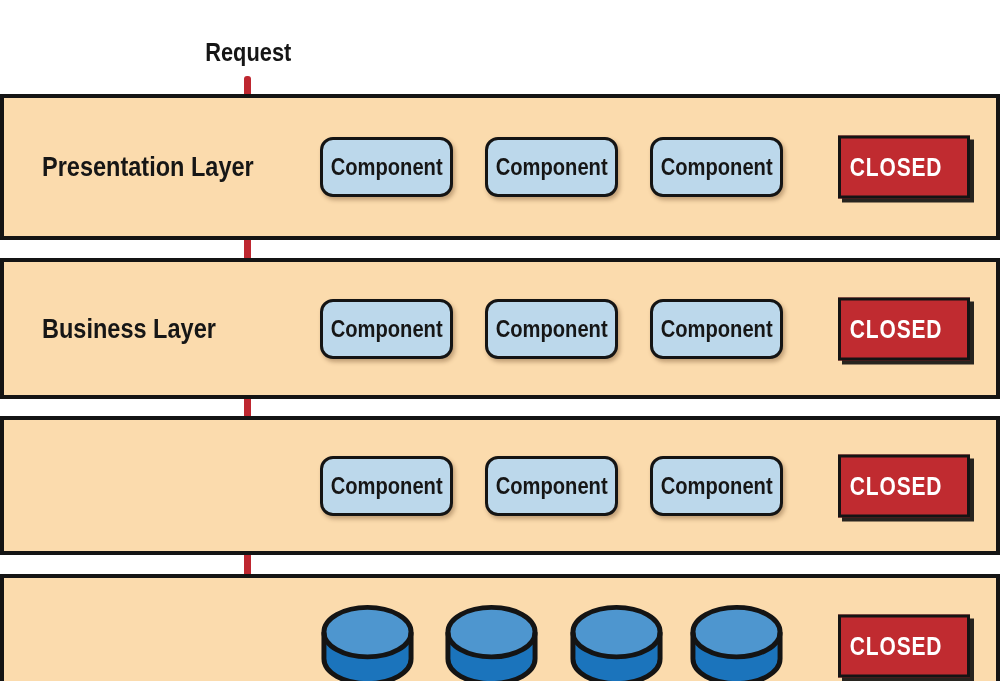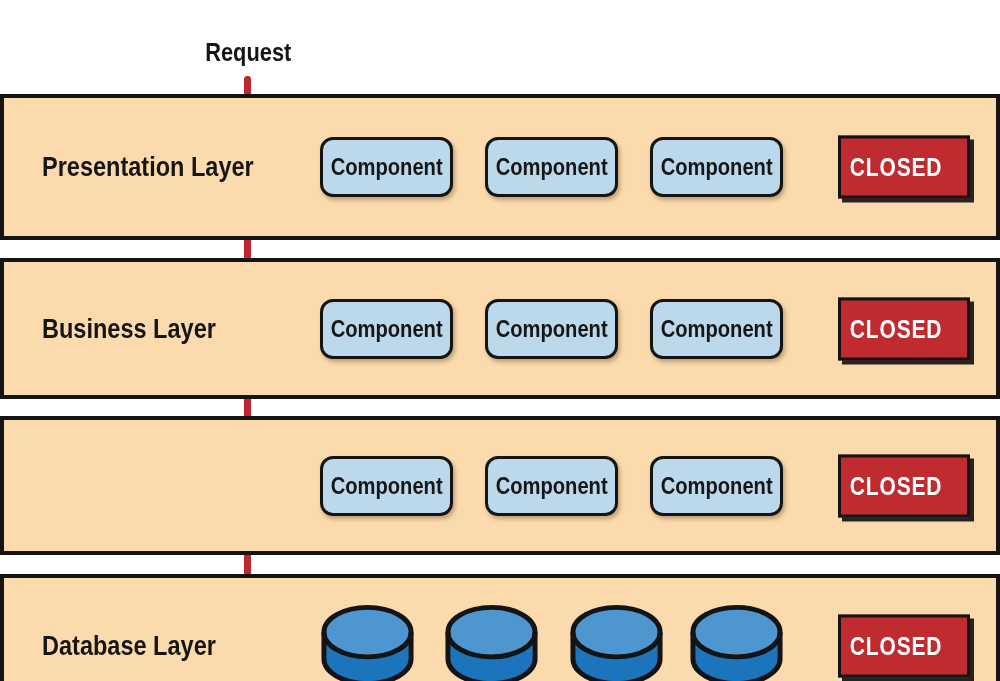--- a/index.html
+++ b/index.html
@@ -219,23 +219,20 @@
     </div>
     <div class="component comp-3">
       <span class="cond">Component</span>
     </div>
     <div class="closed">
       <span class="cond">CLOSED</span>
     </div>
   </section>
 
   <section class="layer layer-4">
-    <div class="layer-label">
-      <span class="cond">Database Layer</span>
-    </div>
 
     <svg class="cyl cyl-1" viewBox="0 0 100 86">
       <path d="M6,29 L6,56 A44,25 0 0 0 94,56 L94,29 Z" fill="var(--cyl-body)"></path>
       <ellipse cx="50" cy="29" rx="44" ry="25" fill="var(--cyl-top)"></ellipse>
       <path d="M6,29 L6,56 A44,25 0 0 0 94,56 L94,29" fill="none" stroke="var(--outline)" stroke-width="5" stroke-linejoin="round"></path>
       <ellipse cx="50" cy="29" rx="44" ry="25" fill="none" stroke="var(--outline)" stroke-width="5"></ellipse>
     </svg>
     <svg class="cyl cyl-2" viewBox="0 0 100 86">
       <path d="M6,29 L6,56 A44,25 0 0 0 94,56 L94,29 Z" fill="var(--cyl-body)"></path>
       <ellipse cx="50" cy="29" rx="44" ry="25" fill="var(--cyl-top)"></ellipse>

